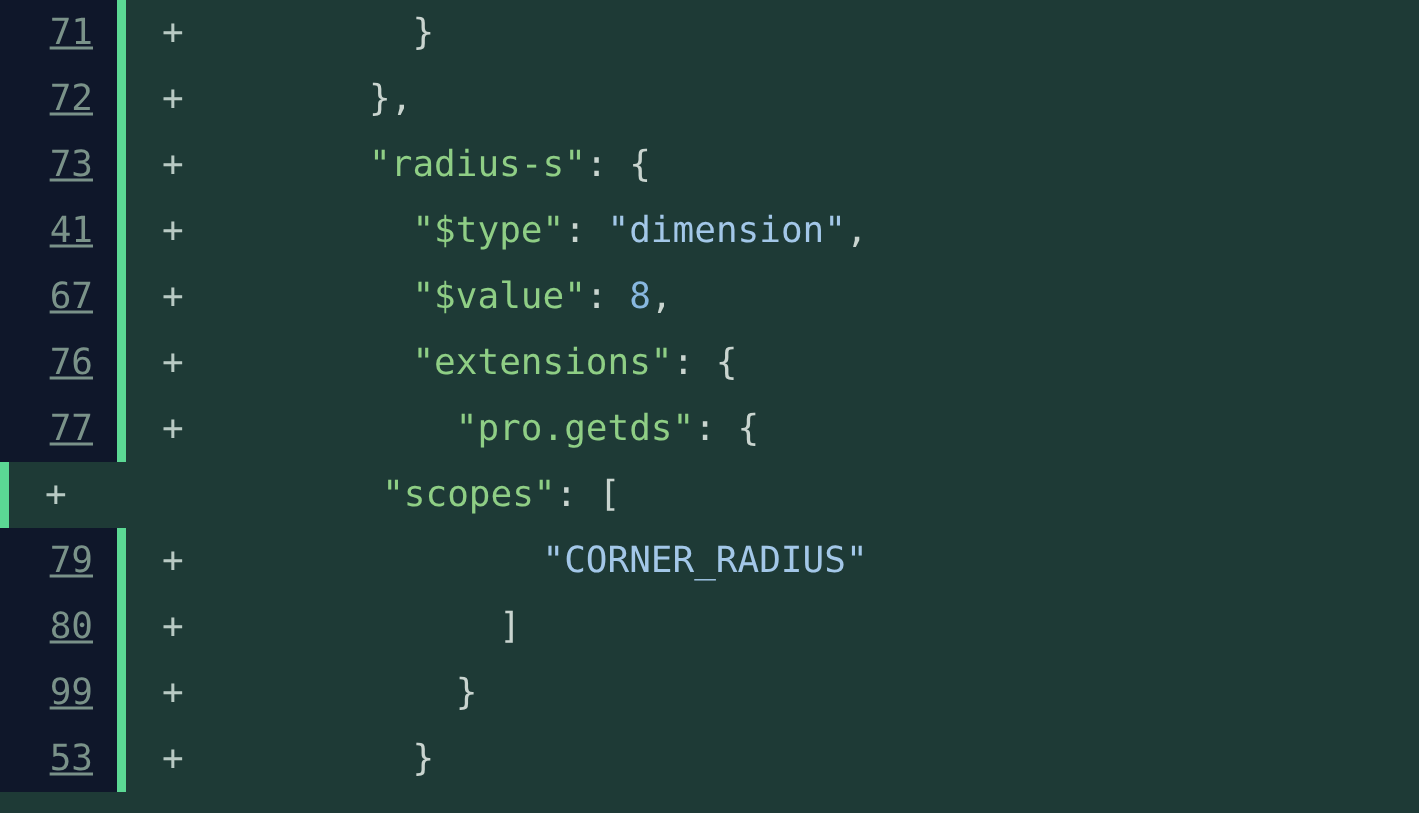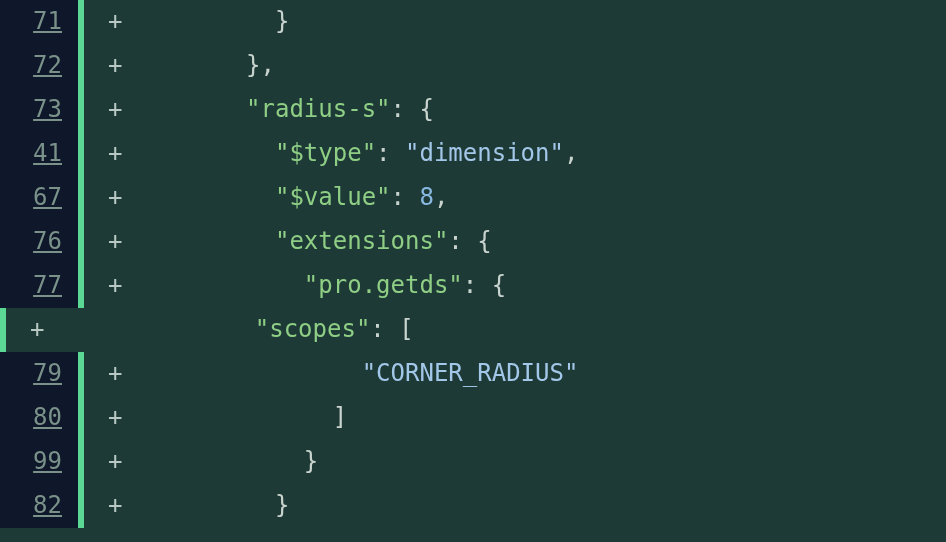--- a/index.html
+++ b/index.html
@@ -130,18 +130,18 @@
       <div class="plus-sign">+</div>
       <div class="code-content"><span>              </span><span class="tok-punct">]</span></div>
     </div>
     <div class="line">
       <div class="line-number">99</div>
       <div class="gutter-marker"></div>
       <div class="plus-sign">+</div>
       <div class="code-content"><span>            </span><span class="tok-punct">}</span></div>
     </div>
     <div class="line">
-      <div class="line-number">82</div>
+      <div class="line-number">53</div>
       <div class="gutter-marker"></div>
       <div class="plus-sign">+</div>
       <div class="code-content"><span>          </span><span class="tok-punct">}</span></div>
     </div>
   </div>
 
 </body></html>

